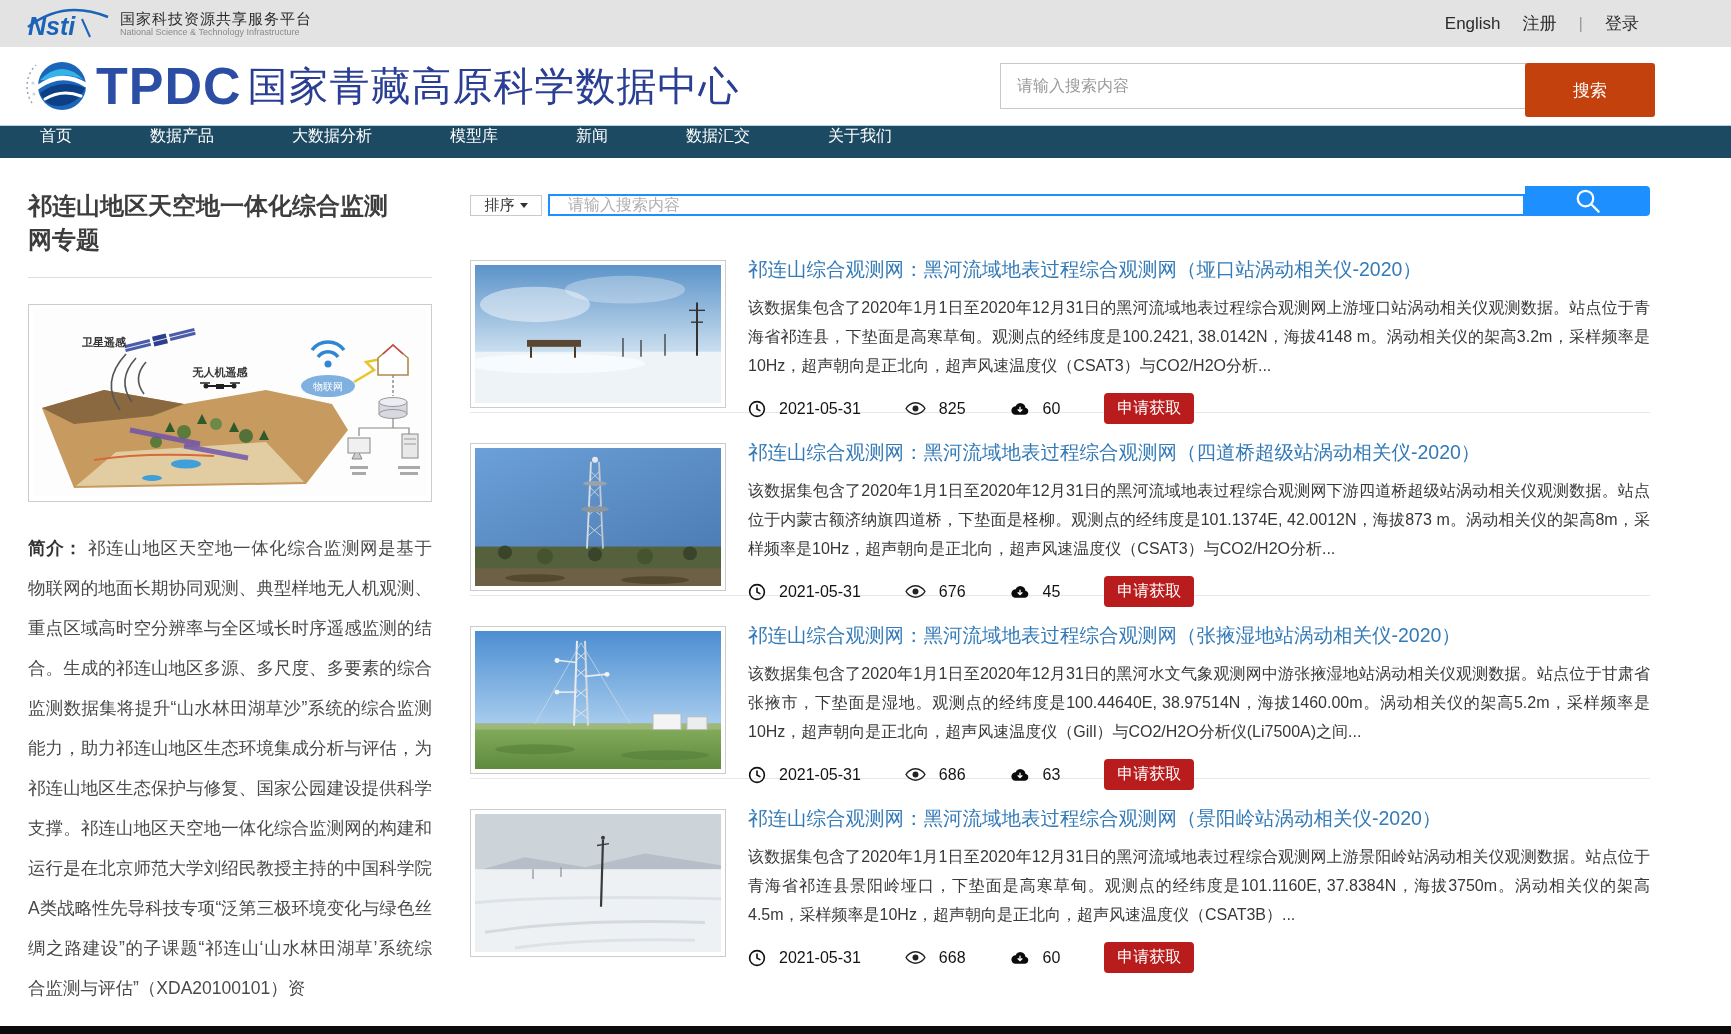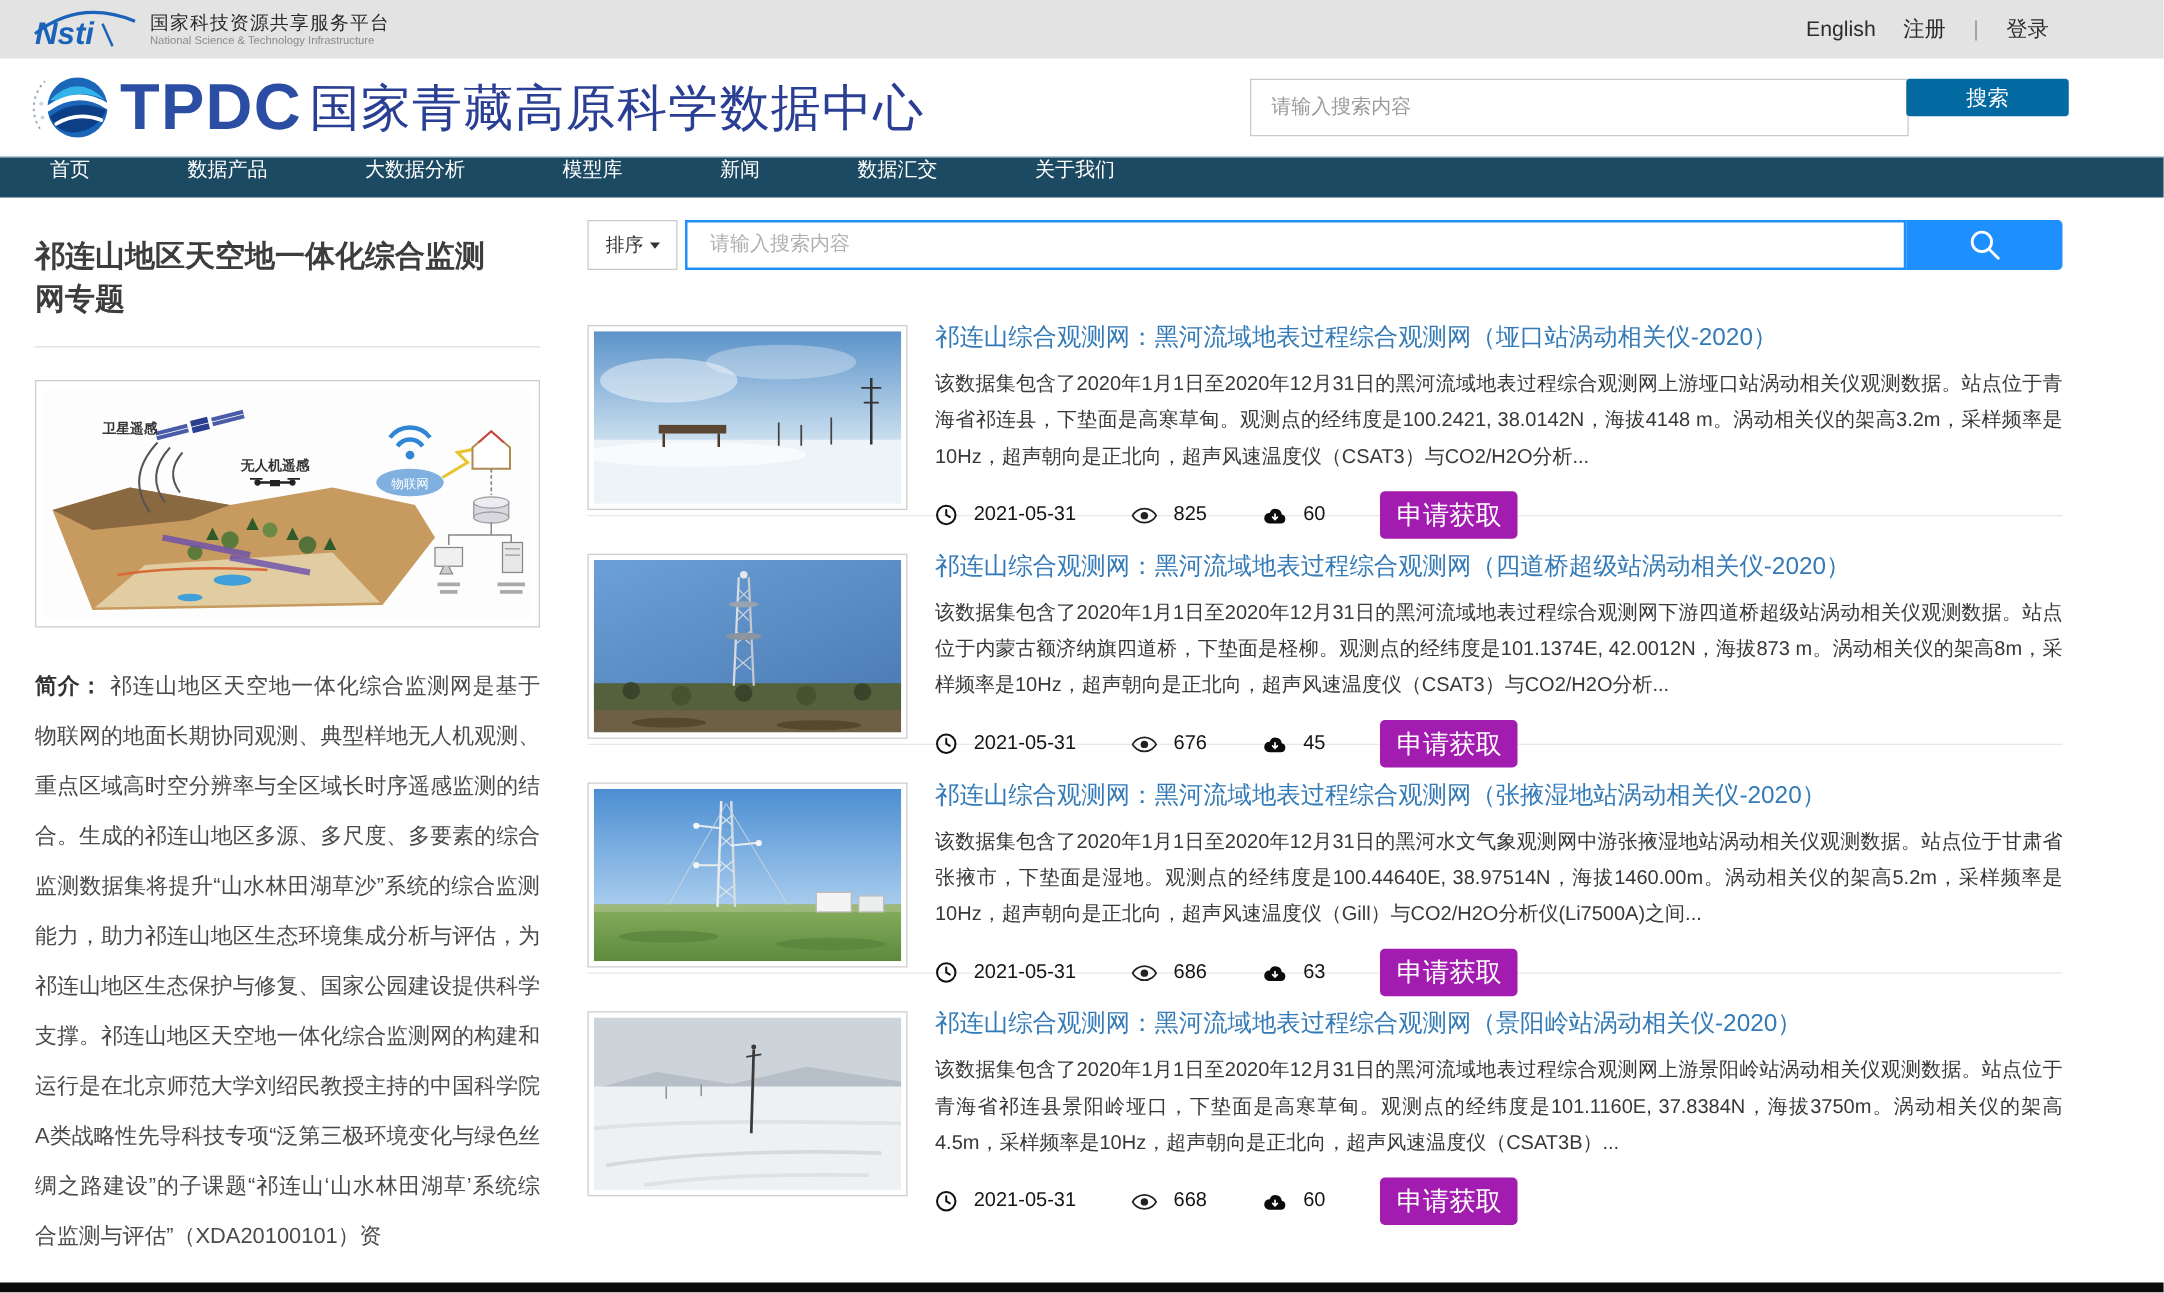--- a/index.html
+++ b/index.html
@@ -21,21 +21,21 @@
 
   
   .header { height:78px; background:#fff; position:relative; display:flex; align-items:center; padding:0 24px; }
   .brand { display:flex; align-items:center; cursor:pointer; }
   .brand-acronym { font-size:52px; font-weight:800; color:#2b4da4; letter-spacing:1px; margin-left:2px; }
   .brand-title { font-size:40px; color:#2a3e94; margin-left:6px; letter-spacing:1px; }
   .hdr-search { position:absolute; right:76px; top:16px; display:flex; height:46px; }
   .hdr-input { width:527px; height:46px; border:1px solid #c9c9c9; padding:0 16px; font-size:16px; color:#333;
     font-family:inherit; outline:none; }
   .hdr-input::placeholder { color:#9b9b9b; }
-  .hdr-btn { width:130px; height:30px; background:#0369a1; color:#fff; font-size:17px; border:none;
+  .hdr-btn { width:130px; height:54px; background:#c2410c; color:#fff; font-size:17px; border:none;
     cursor:pointer; border-radius:3px; margin-left:-2px; font-family:inherit; }
 
   
   .nav { height:33px; background:#1d4a63; border-top:1px solid #b9d2e2; display:flex; align-items:flex-start;
     padding-left:40px; gap:78px; }
   .nav-item { color:#fff; font-size:16px; cursor:pointer; white-space:nowrap; }
 
   
   .layout { display:flex; padding:18px 0 0 28px; width:1650px; }
 
@@ -43,21 +43,21 @@
   .sidebar { width:404px; flex-shrink:0;margin-top:13px; }
   .side-title { font-size:24px; color:#3d3d3d; font-weight:600; line-height:34px; max-width:372px; }
   .side-divider { border:none; border-top:1px solid #ddd; margin:20px 0 26px; }
   .side-figure { border:1px solid #ccc; padding:5px; background:#fff; }
   .side-figure svg { display:block; width:100%; height:186px; }
   .side-intro { margin-top:26px; font-size:17.5px; color:#4a4a4a; line-height:40px; text-align:justify; }
   .side-intro .lbl { font-weight:bold; color:#333; }
 
   
   .main { flex:1; margin-left:38px; }
-  .toolbar { display:flex; height:40px; margin-bottom:14px; }
+  .toolbar { display:flex; height:40px; margin-bottom:14px;align-items:flex-end; }
   .sort-btn { width:72px; background:#fff; border:1px solid #c9c9c9; font-size:15px; color:#333;
     display:flex; align-items:center; justify-content:center; gap:5px; cursor:pointer; font-family:inherit; }
   .caret { width:0; height:0; border-left:4px solid transparent; border-right:4px solid transparent;
     border-top:5px solid #333; display:inline-block; }
   .list-input { flex:1; margin-left:6px; border:2px solid #1e8fff; padding:0 18px; font-size:16px;
     color:#333; outline:none; font-family:inherit; }
   .list-input::placeholder { color:#b0b0b0; }
   .list-search-btn { width:125px; background:#1e8fff; border:none; cursor:pointer;
     display:flex; align-items:center; justify-content:center; border-radius:0 4px 4px 0; }
 
@@ -67,21 +67,21 @@
     flex-shrink:0; margin-top:4px; cursor:pointer; }
   .thumb svg { width:100%; height:100%; display:block; }
   .item-body { margin-left:22px; flex:1; min-width:0; }
   .item-title { color:#337ab7; font-size:19.5px; font-weight:500; margin:0 0 10px; cursor:pointer;
     white-space:nowrap; overflow:hidden; }
   .item-desc { font-size:16px; color:#383838; line-height:29px; text-align:justify;
     display:-webkit-box; -webkit-line-clamp:3; -webkit-box-orient:vertical; overflow:hidden; }
   .item-meta { display:flex; align-items:center; margin-top:13px; font-size:16px; color:#141414; }
   .meta-group { display:flex; align-items:center; margin-right:44px; }
   .meta-group .ic { display:flex; align-items:center; margin-right:13px; }
-  .apply-btn { background:#a21caf; color:#fff; font-size:21px; padding:5px 13px; border:none;
+  .apply-btn { background:#b91c1c; color:#fff; font-size:16px; padding:5px 13px; border:none;
     border-radius:4px; cursor:pointer; font-family:inherit; }
 
   .footer-bar { position:absolute; left:0; right:0; bottom:0; height:8px; background:#0b0b0b; }
 </style>
 </head>
 <body>
 
 <div class="topbar">
   <div class="topbar-left">
     <svg width="86" height="34" viewBox="0 0 86 34">

